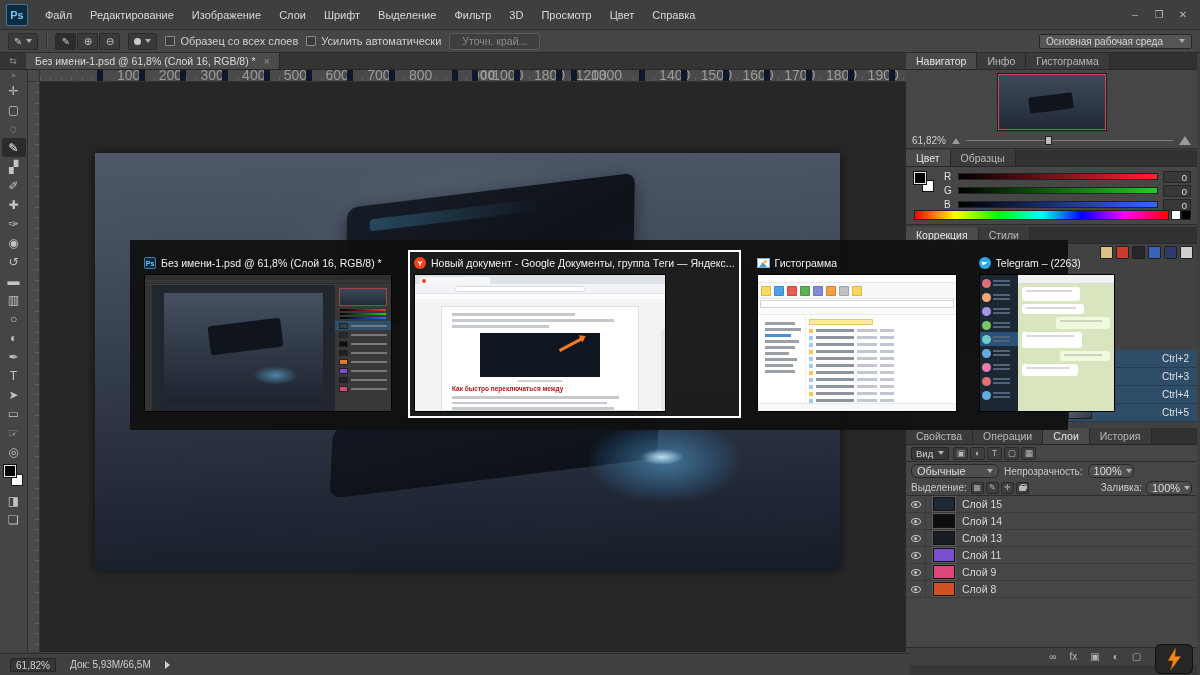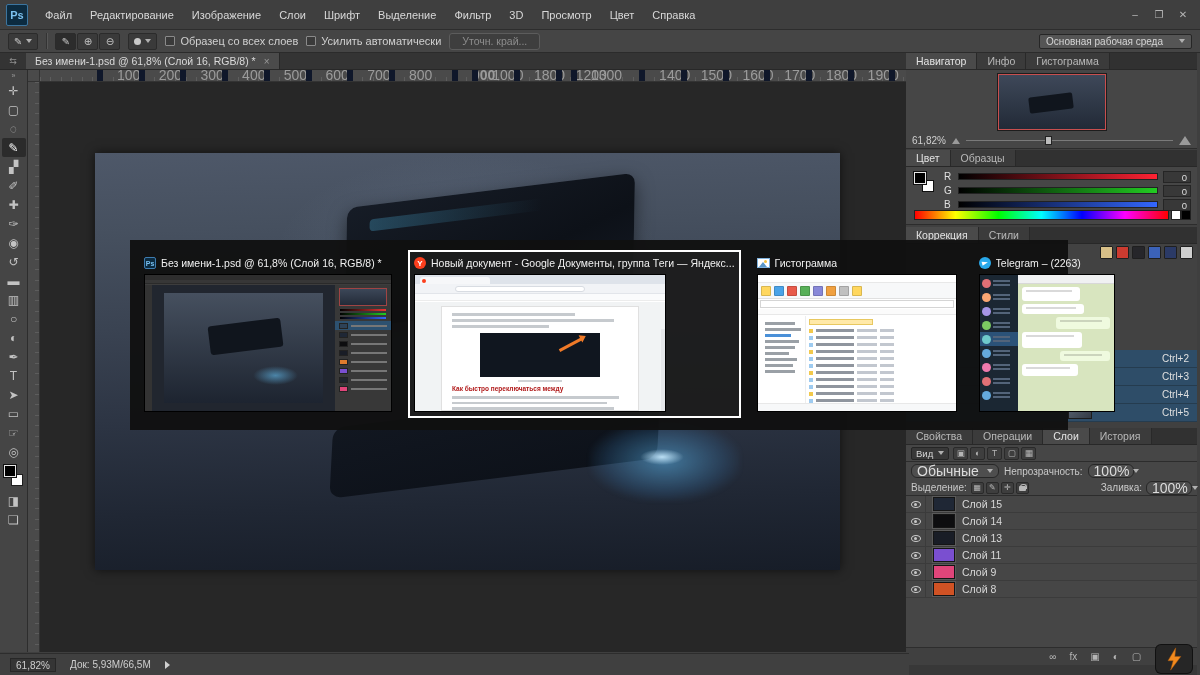--- a/index.html
+++ b/index.html
@@ -116,21 +116,21 @@
   .chan-sc{margin-left:auto;padding-right:8px}
   .lay-filter{position:absolute;left:0;right:0;top:392px;height:17px;background:#464646;border-bottom:1px solid #2c2c2c;
               display:flex;align-items:center;gap:4px;padding:0 5px}
   .mini-select{height:13px;background:#383838;border:1px solid #252525;border-radius:2px;display:flex;align-items:center;gap:5px;
                padding:0 4px;font-size:9.5px;color:#d5d5d5}
   .lf-ico{width:15px;height:13px;display:flex;align-items:center;justify-content:center;font-size:8.5px;color:#b5b5b5;
           background:#3e3e3e;border:1px solid #2a2a2a;border-radius:2px}
   .lay-blend{position:absolute;left:0;right:0;top:409px;height:18px;background:#464646;display:flex;align-items:center;gap:5px;
              padding:0 5px;font-size:10px;color:#c9c9c9}
   .sel-box{height:14px;background:#4e4e4e;border:1px solid #272727;border-radius:6px;display:flex;align-items:center;
-           justify-content:space-between;gap:4px;padding:0 5px;font-size:14px;color:#dcdcdc}
+           justify-content:space-between;gap:4px;padding:0 5px;font-size:11px;color:#dcdcdc}
   .bw{width:88px}.ow{width:46px}
   .lay-lock{position:absolute;left:0;right:0;top:427px;height:16px;background:#464646;border-bottom:1px solid #2c2c2c;
             display:flex;align-items:center;gap:4px;padding:0 5px;font-size:10px;color:#c9c9c9}
   .lock-ico{width:13px;height:12px;display:flex;align-items:center;justify-content:center;font-size:8px;color:#b8b8b8;
             background:#3e3e3e;border:1px solid #2a2a2a;border-radius:2px;position:relative}
   .css-lock::before{content:"";position:absolute;top:1px;left:3.5px;width:5px;height:4px;border:1px solid #b8b8b8;border-bottom:none;border-radius:3px 3px 0 0}
   .css-lock::after{content:"";position:absolute;bottom:1.5px;left:2.5px;width:7px;height:5px;background:#b8b8b8;border-radius:1px}
   .lay-list{position:absolute;left:0;right:0;top:443px;height:151px;overflow:hidden;background:#464646}
   .layer-row{height:17px;display:flex;align-items:center;border-bottom:1px solid #3b3b3b;background:#464646}
   .layer-row.sel{background:#2d5170}

